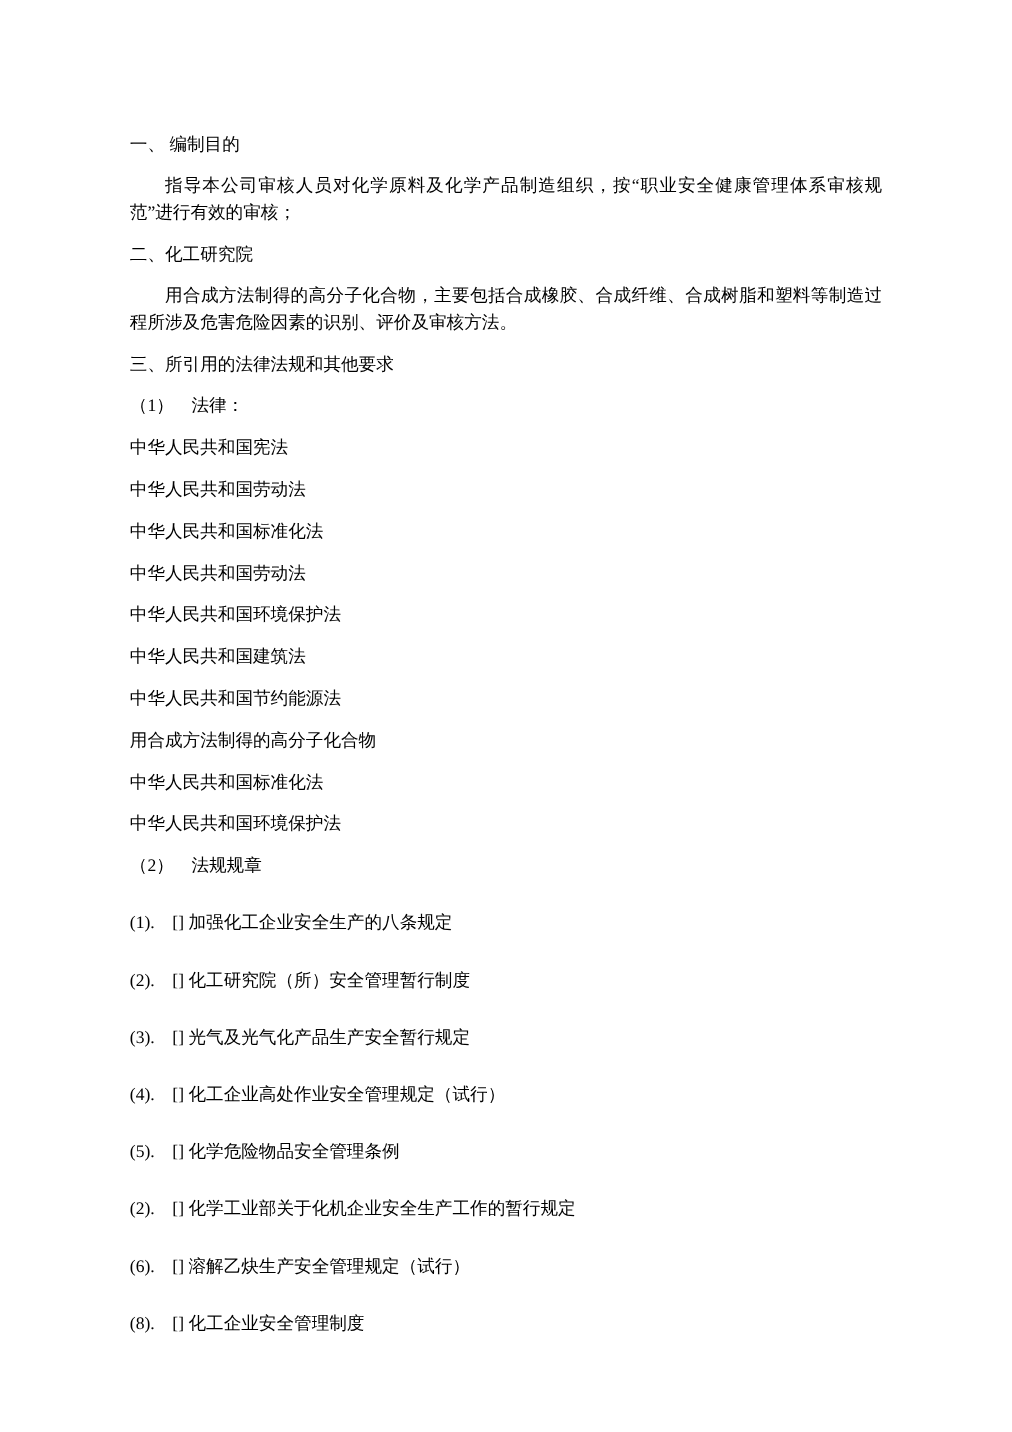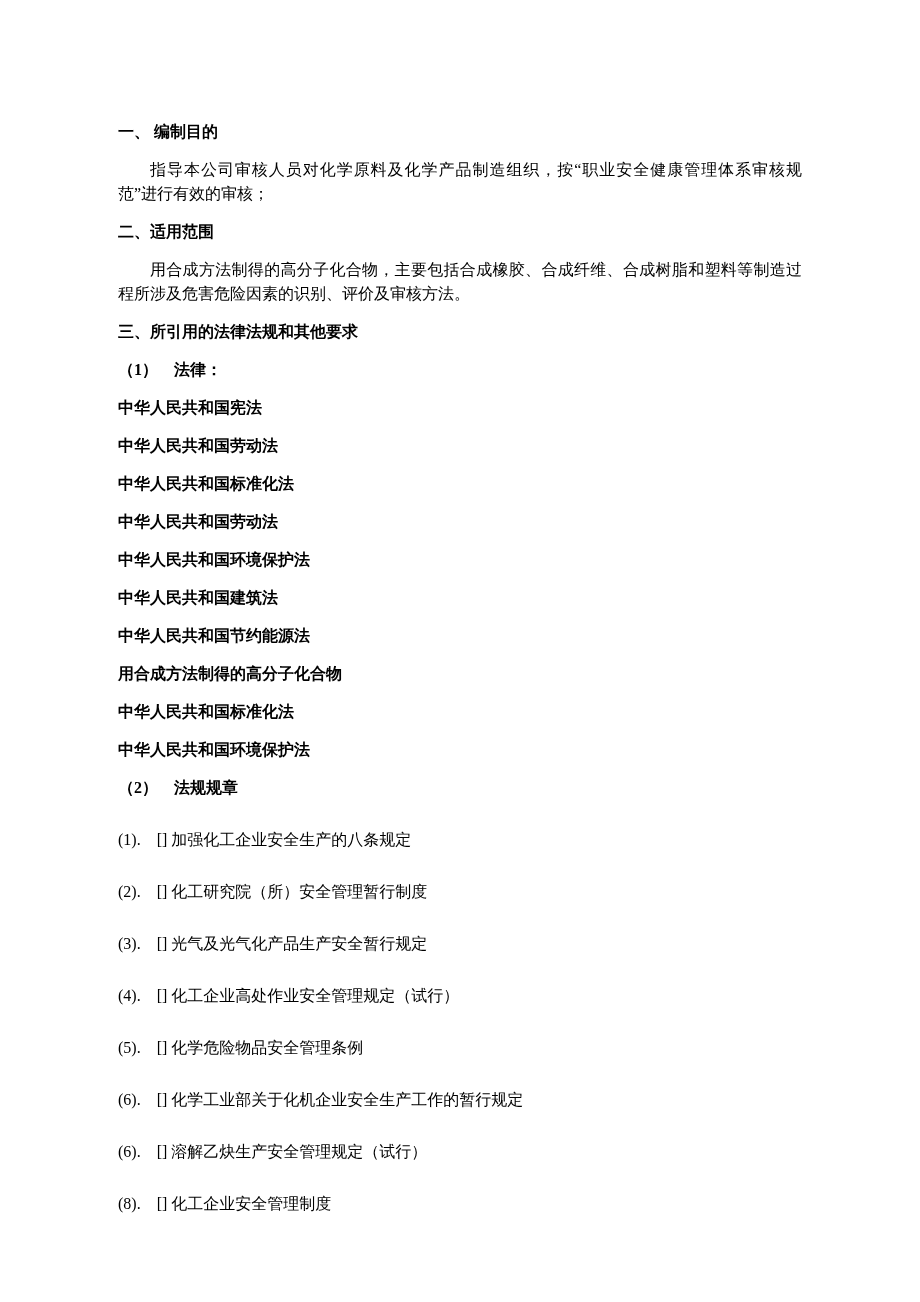--- a/index.html
+++ b/index.html
@@ -12,52 +12,49 @@
       min-height: 1302px;
       background: #ffffff;
       font-family: "SimSun", "宋体", serif;
       font-size: 16px;
       color: #000000;
       padding: 120px 118px 100px 118px;
       line-height: 1.5;
     }
     .section-heading {
       margin-bottom: 14px;
-      font-weight: bold;
     }
     .para-indent {
       text-indent: 2em;
       margin-bottom: 14px;
       text-align: justify;
     }
     .list-item {
       margin-bottom: 14px;
-      font-weight: bold;
     }
     .sub-heading {
       margin-bottom: 14px;
-      font-weight: bold;
     }
     .numbered-item {
       margin-bottom: 28px;
     }
     .numbered-item:last-child {
       margin-bottom: 4px;
     }
     .spacer {
       height: 14px;
     }
   </style>
 </head>
 <body>
 
 <div class="section-heading">一、 编制目的</div>
 <div class="para-indent">指导本公司审核人员对化学原料及化学产品制造组织，按“职业安全健康管理体系审核规范”进行有效的审核；</div>
 
-<div class="section-heading">二、适用范围</div>
+<div class="section-heading">二、化工研究院</div>
 <div class="para-indent">用合成方法制得的高分子化合物，主要包括合成橡胶、合成纤维、合成树脂和塑料等制造过程所涉及危害危险因素的识别、评价及审核方法。</div>
 
 <div class="section-heading">三、所引用的法律法规和其他要求</div>
 
 <div class="sub-heading">（1）　法律：</div>
 <div class="list-item">中华人民共和国宪法</div>
 <div class="list-item">中华人民共和国劳动法</div>
 <div class="list-item">中华人民共和国标准化法</div>
 <div class="list-item">中华人民共和国劳动法</div>
 <div class="list-item">中华人民共和国环境保护法</div>
@@ -67,15 +64,15 @@
 <div class="list-item">中华人民共和国标准化法</div>
 <div class="list-item">中华人民共和国环境保护法</div>
 
 <div class="sub-heading">（2）　法规规章</div>
 <div class="spacer"></div>
 <div class="numbered-item">(1).　[]  加强化工企业安全生产的八条规定</div>
 <div class="numbered-item">(2).　[]  化工研究院（所）安全管理暂行制度</div>
 <div class="numbered-item">(3).　[]  光气及光气化产品生产安全暂行规定</div>
 <div class="numbered-item">(4).　[]  化工企业高处作业安全管理规定（试行）</div>
 <div class="numbered-item">(5).　[]  化学危险物品安全管理条例</div>
-<div class="numbered-item">(6).　[]  化学工业部关于化机企业安全生产工作的暂行规定</div>
+<div class="numbered-item">(2).　[]  化学工业部关于化机企业安全生产工作的暂行规定</div>
 <div class="numbered-item">(6).　[]  溶解乙炔生产安全管理规定（试行）</div>
 <div class="numbered-item">(8).　[]  化工企业安全管理制度</div>
 
 </body></html>

